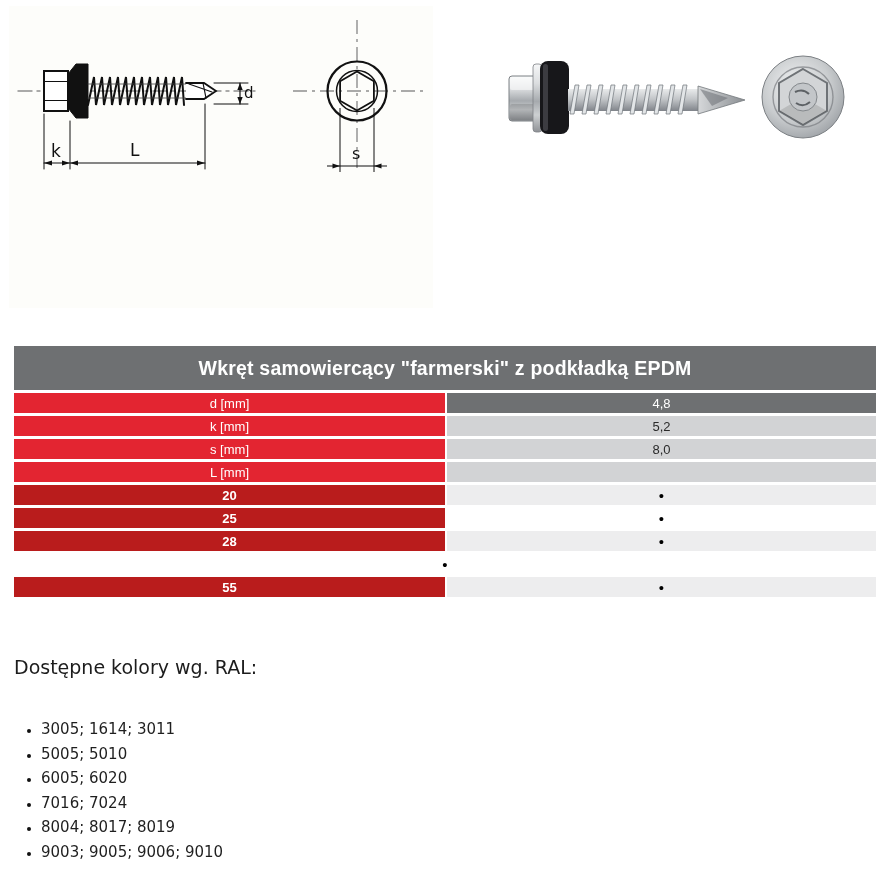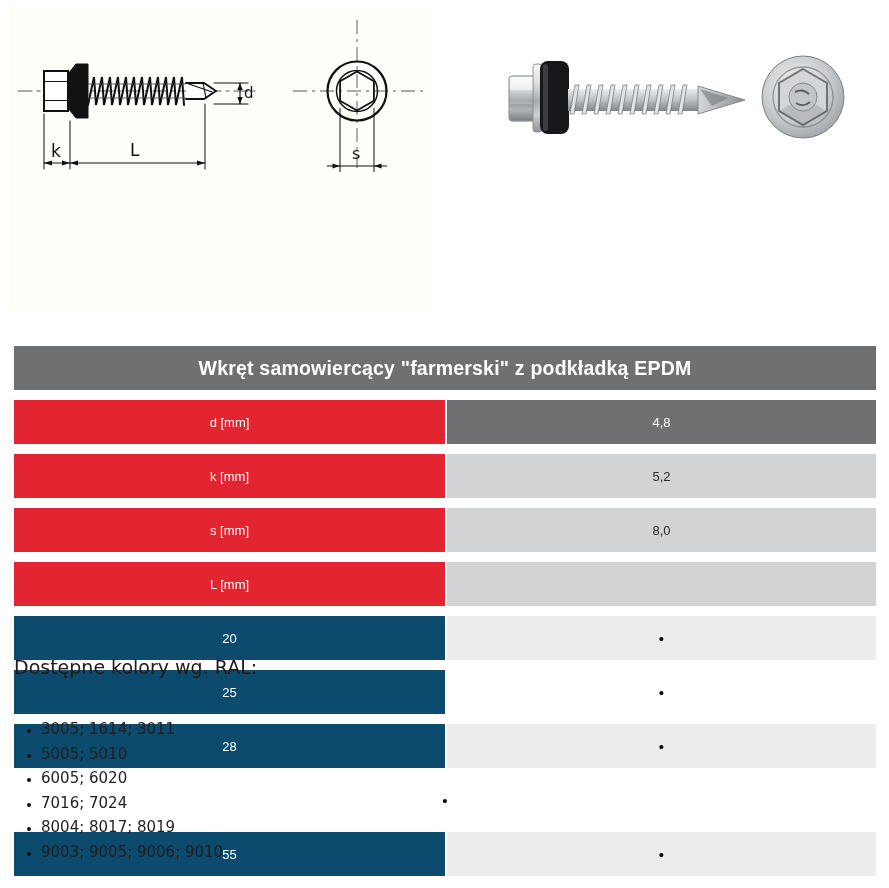--- a/index.html
+++ b/index.html
@@ -6,26 +6,26 @@
             font-family:"Liberation Sans", sans-serif;}
   .stage{position:relative;width:889px;height:888px;background:#fff;}
 
   
   .drawings{position:absolute;left:0;top:0;width:889px;height:335px;}
 
   
   .spec-table{position:absolute;left:14px;top:346px;width:862px;}
   .tbl-header{height:44px;background:#6e7072;color:#fff;display:flex;align-items:center;justify-content:center;
               font-size:19.5px;font-weight:700;letter-spacing:.2px;}
-  .tbl-row{display:flex;gap:2px;height:44px;margin-top:10px;}
+  .tbl-row{display:flex;gap:2px;height:20px;margin-top:3px;}
   .cell{display:flex;align-items:center;justify-content:center;font-size:13px;}
   .cell-label{width:431px;flex:none;}
   .cell-value{flex:1;}
   .lbl-red{background:#e32531;color:#fff;}
-  .lbl-gray{background:#0c4a6e;color:#fff;}
+  .lbl-gray{background:#b91c1c;color:#fff;font-weight:bold;}
   .val-dark{background:#6e7072;color:#fff;}
   .val-light{background:#d2d3d5;color:#2a2a2a;}
   .val-pale{background:#ededee;color:#111;}
   .val-white{background:#ffffff;color:#111;}
   .marker-dot{font-size:15px;line-height:1;color:#000;}
 
   
   .colors-heading{position:absolute;left:14px;top:656px;font-family:"DejaVu Sans", sans-serif;
                   font-size:19px;color:#1c1c1c;}
   .colors-list{position:absolute;left:14px;top:722px;margin:0;padding:0 0 0 27px;

